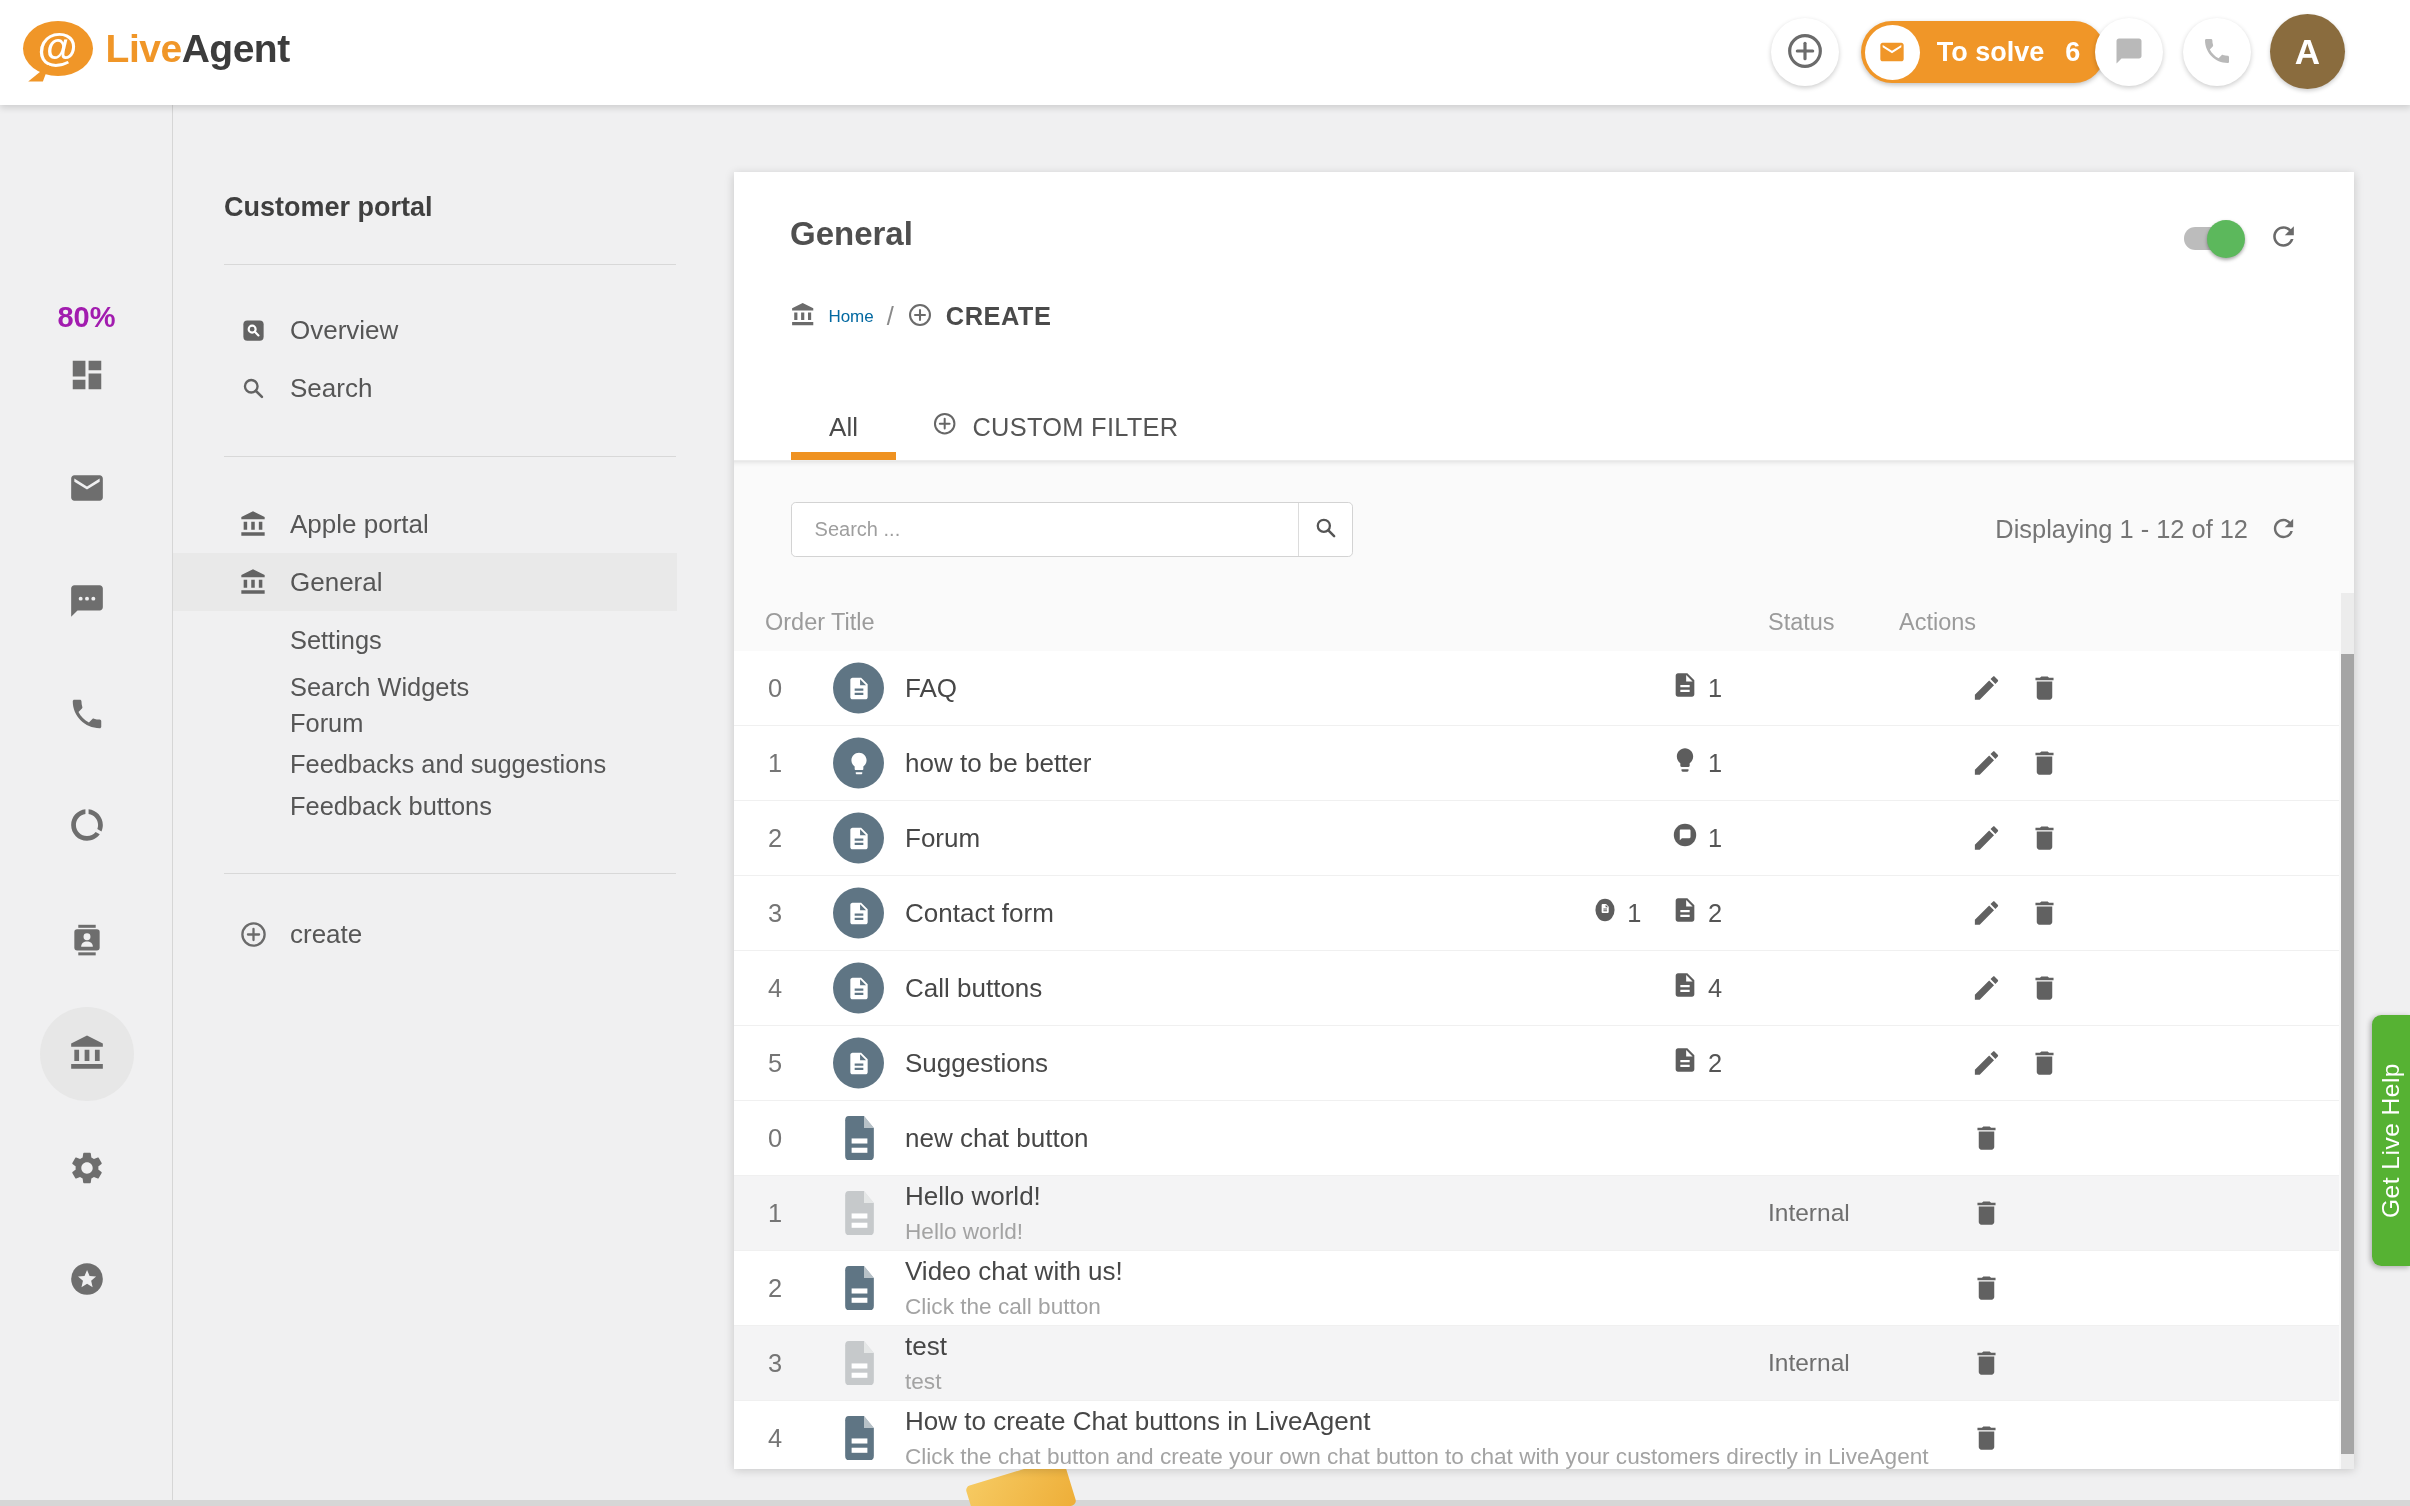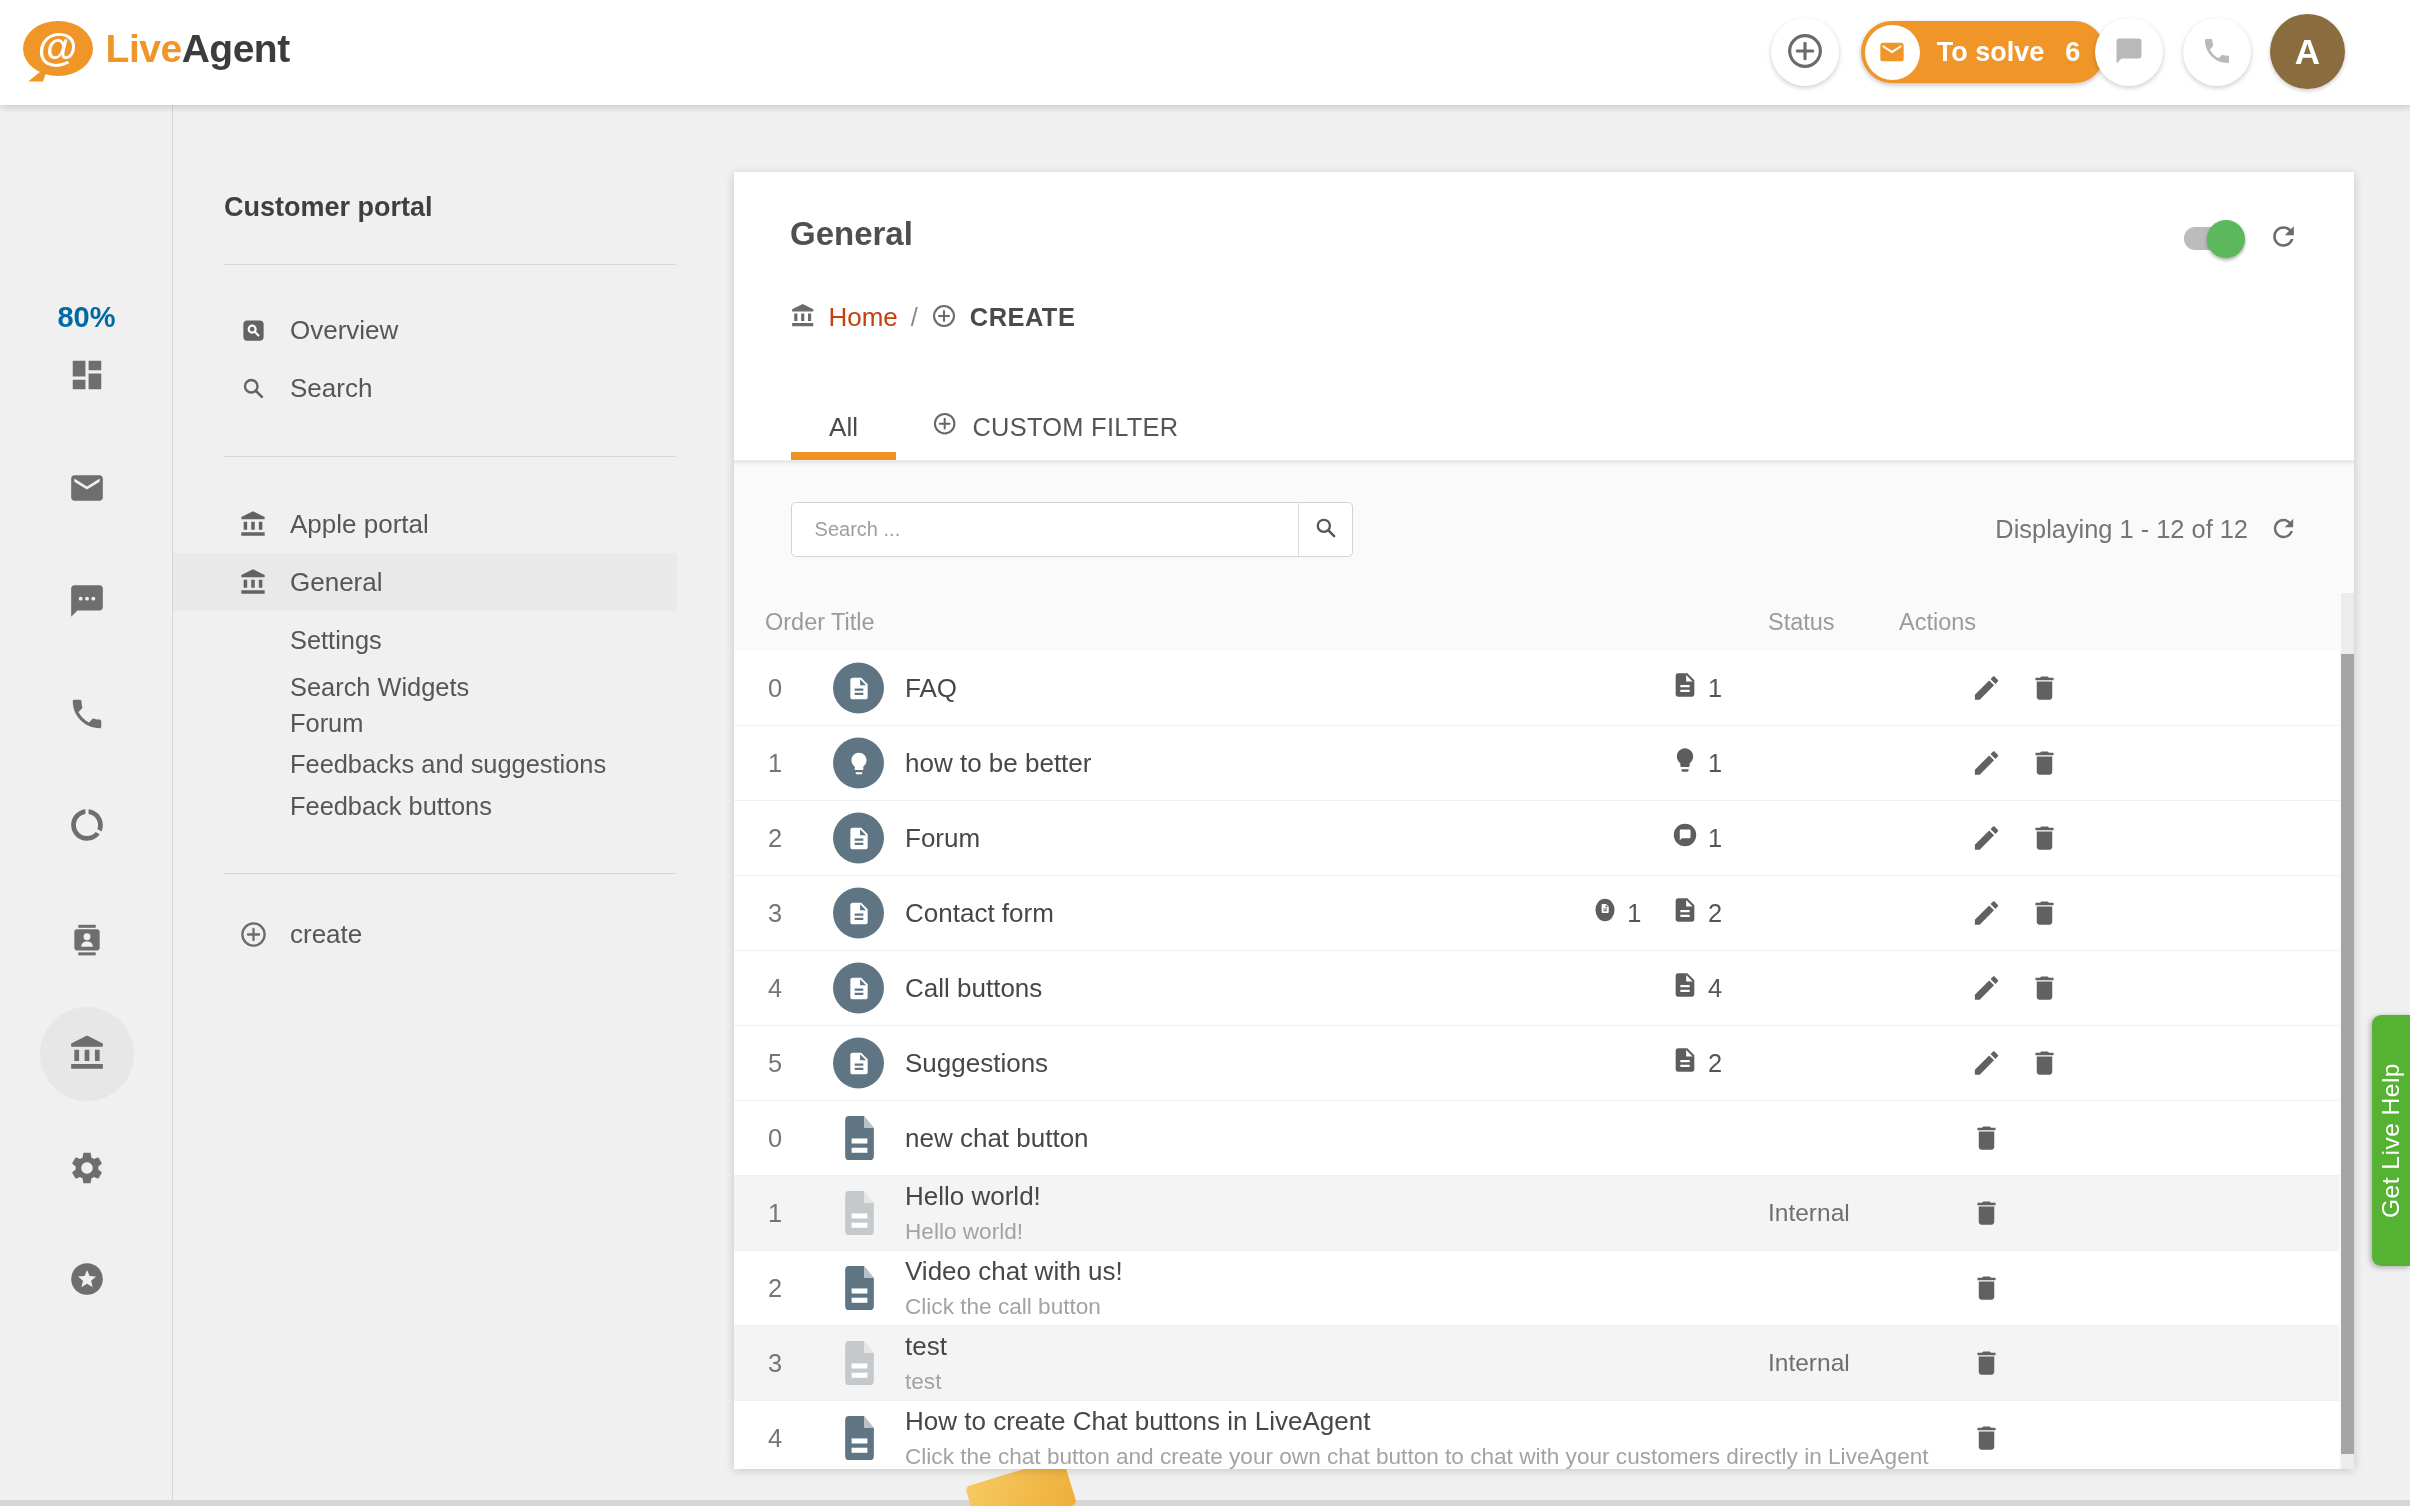--- a/index.html
+++ b/index.html
@@ -23,21 +23,21 @@
   .tosolve-circ{width:55px;height:55px;border-radius:50%;background:#fff;margin-left:3.8px;
     display:flex;align-items:center;justify-content:center;}
   .tosolve-label{color:#fff;font-size:27px;font-weight:bold;margin-left:17px;}
   .tosolve-count{color:#fff;font-size:27px;font-weight:bold;margin-left:21px;margin-right:24.5px;}
   .avatar{position:absolute;left:2270px;top:14px;width:75px;height:75px;border-radius:50%;
     background:var(--avatar);display:flex;align-items:center;justify-content:center;
     color:#fff;font-size:35px;font-weight:bold;cursor:pointer;box-shadow:0 1.9px 4.7px rgba(0,0,0,.2);}
   
   .rail{position:absolute;left:0;top:105px;width:173px;height:1401px;border-right:1.9px solid #d6d6d6;}
   .rail-pct{position:absolute;left:0;top:196px;width:173px;text-align:center;
-    font-size:29px;font-weight:bold;color:#0369a1;}
+    font-size:29px;font-weight:bold;color:#a21caf;}
   .rail-item{position:absolute;left:40px;width:94px;height:94px;display:flex;
     align-items:center;justify-content:center;cursor:pointer;border-radius:50%;}
   .rail-item.active{background:#e7e7e7;}
   
   .sidebar{position:absolute;left:173px;top:105px;width:561px;height:1401px;}
   .sb-title{position:absolute;left:51px;top:87px;font-size:27px;font-weight:bold;color:#3f3f3f;}
   .sb-divider{position:absolute;left:51px;width:452px;height:0.9px;background:#d8d8d8;}
   .sb-item{position:absolute;left:0;width:504px;height:58px;display:flex;align-items:center;cursor:pointer;}
   .sb-item.active{background:#e9e9e9;}
   .sb-item .ic{position:absolute;left:60px;width:40px;display:flex;justify-content:center;}
@@ -48,21 +48,21 @@
   .card{position:absolute;left:734px;top:172px;width:1620px;height:1297px;background:#fff;
     box-shadow:0 1.9px 9.4px rgba(0,0,0,.18);z-index:2;overflow:hidden;}
   .card-header{position:absolute;left:0;top:0;width:1620px;height:289px;background:#fff;}
   .page-title{position:absolute;left:56px;top:43px;font-size:33px;font-weight:bold;color:#4f4f4f;}
   .toggle{position:absolute;right:115px;top:55px;width:55px;height:22.6px;border-radius:11.3px;
     background:#bcbcbc;cursor:pointer;}
   .toggle-knob{position:absolute;right:-5.6px;top:-7.5px;width:38px;height:38px;border-radius:50%;
     background:var(--green);box-shadow:0 1.9px 3.8px rgba(0,0,0,.35);}
   .hdr-refresh{position:absolute;right:55px;top:49px;cursor:pointer;}
   .breadcrumb{position:absolute;left:56px;top:130px;display:flex;align-items:center;gap:13px;}
-  .bc-home{font-size:26px;color:#c2410c;cursor:pointer;}
+  .bc-home{font-size:17px;color:#0369a1;cursor:pointer;}
   .bc-sep{font-size:25.4px;color:#8a8a8a;}
   .bc-create{font-size:25.4px;font-weight:bold;color:#4a4a4a;letter-spacing:0.5px;cursor:pointer;}
   .tabs{position:absolute;left:0;bottom:0;height:66px;width:1620px;border-bottom:0.9px solid #ececec;}
   .tab-all{position:absolute;left:57px;bottom:0;width:105px;height:66px;display:flex;
     align-items:center;justify-content:center;font-size:26px;color:#4a4a4a;cursor:pointer;}
   .tab-underline{position:absolute;left:57px;bottom:0;width:105px;height:8.5px;background:var(--orange2);}
   .tab-custom{position:absolute;left:198px;bottom:0;height:66px;display:flex;align-items:center;
     gap:15px;font-size:25.4px;color:#555;cursor:pointer;letter-spacing:0.3px;}
   
   .card-content{position:absolute;left:0;top:289px;width:1620px;height:1008px;background:#fafafa;

